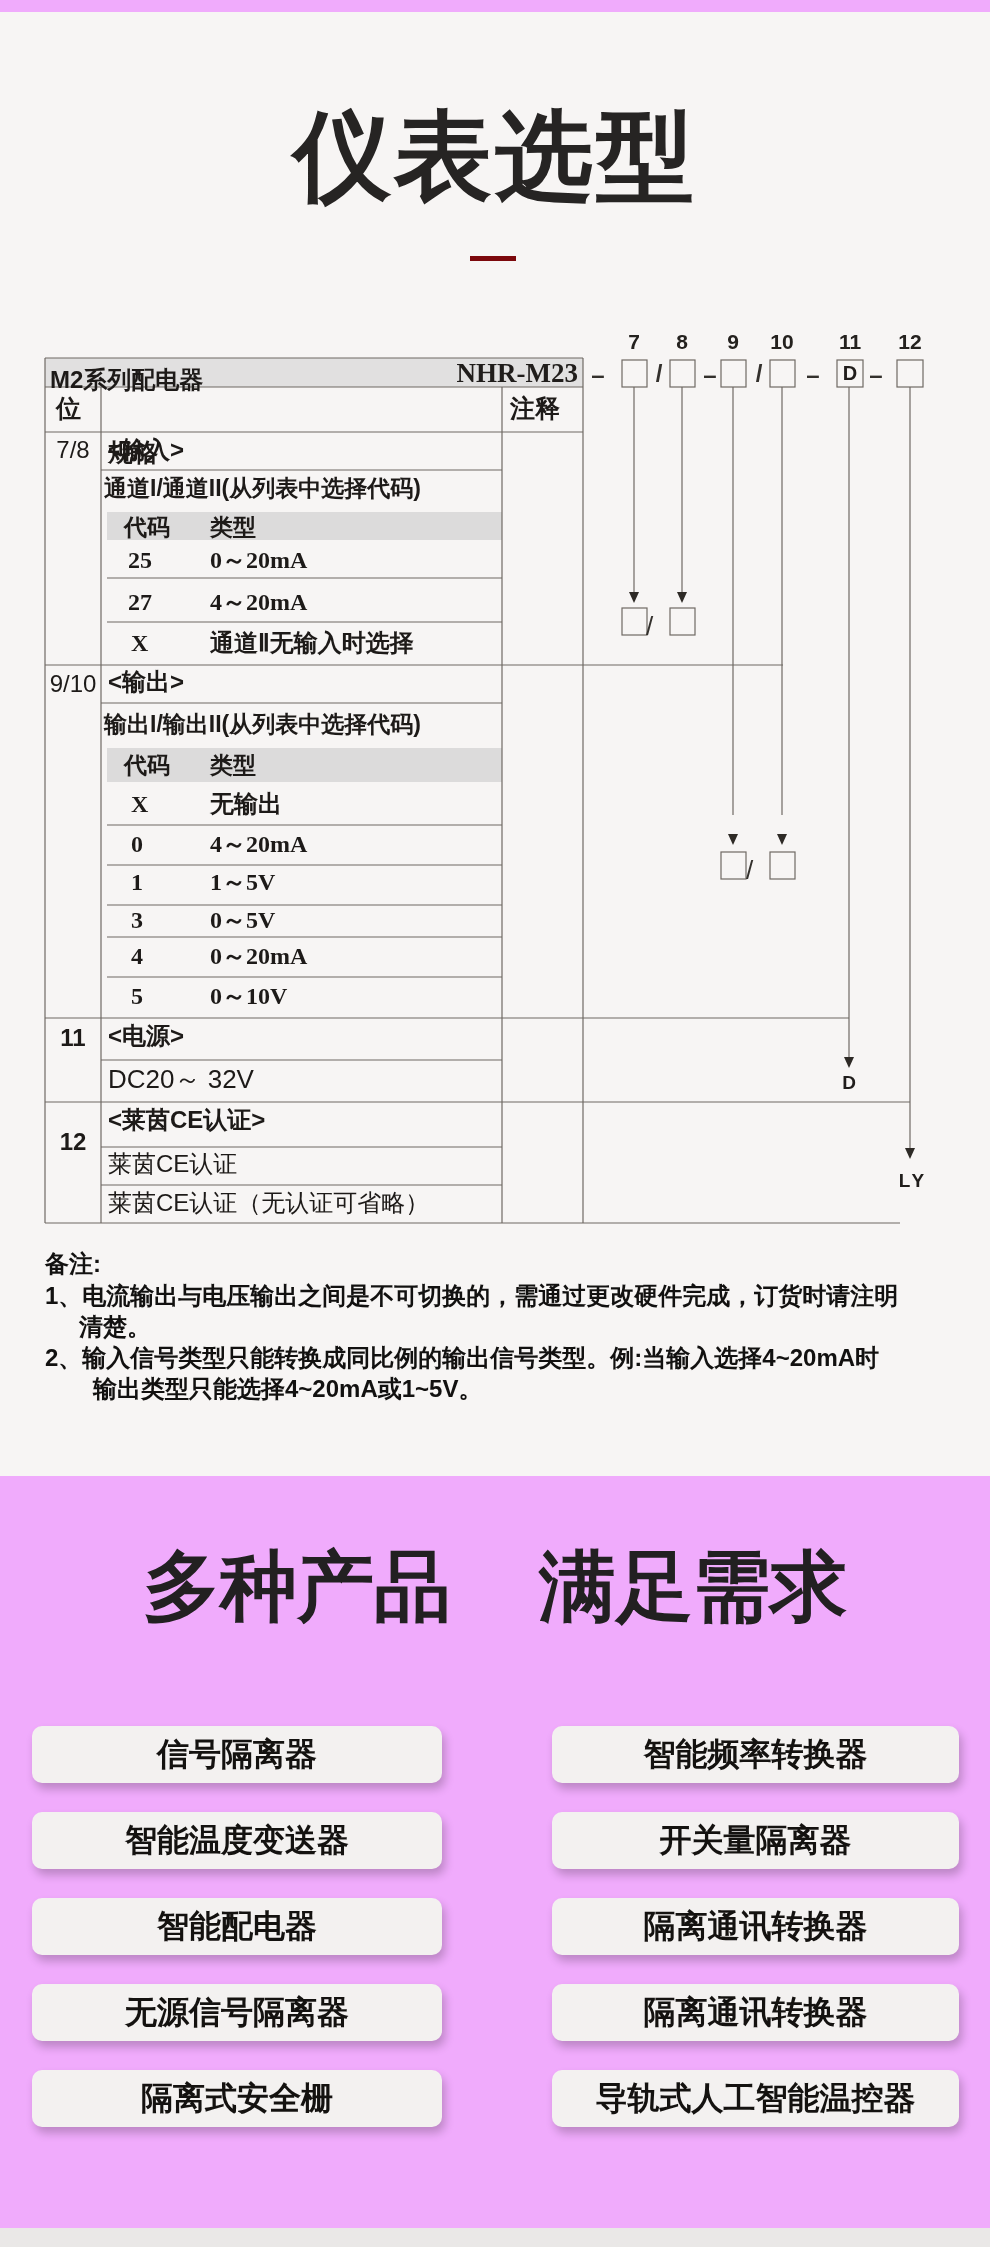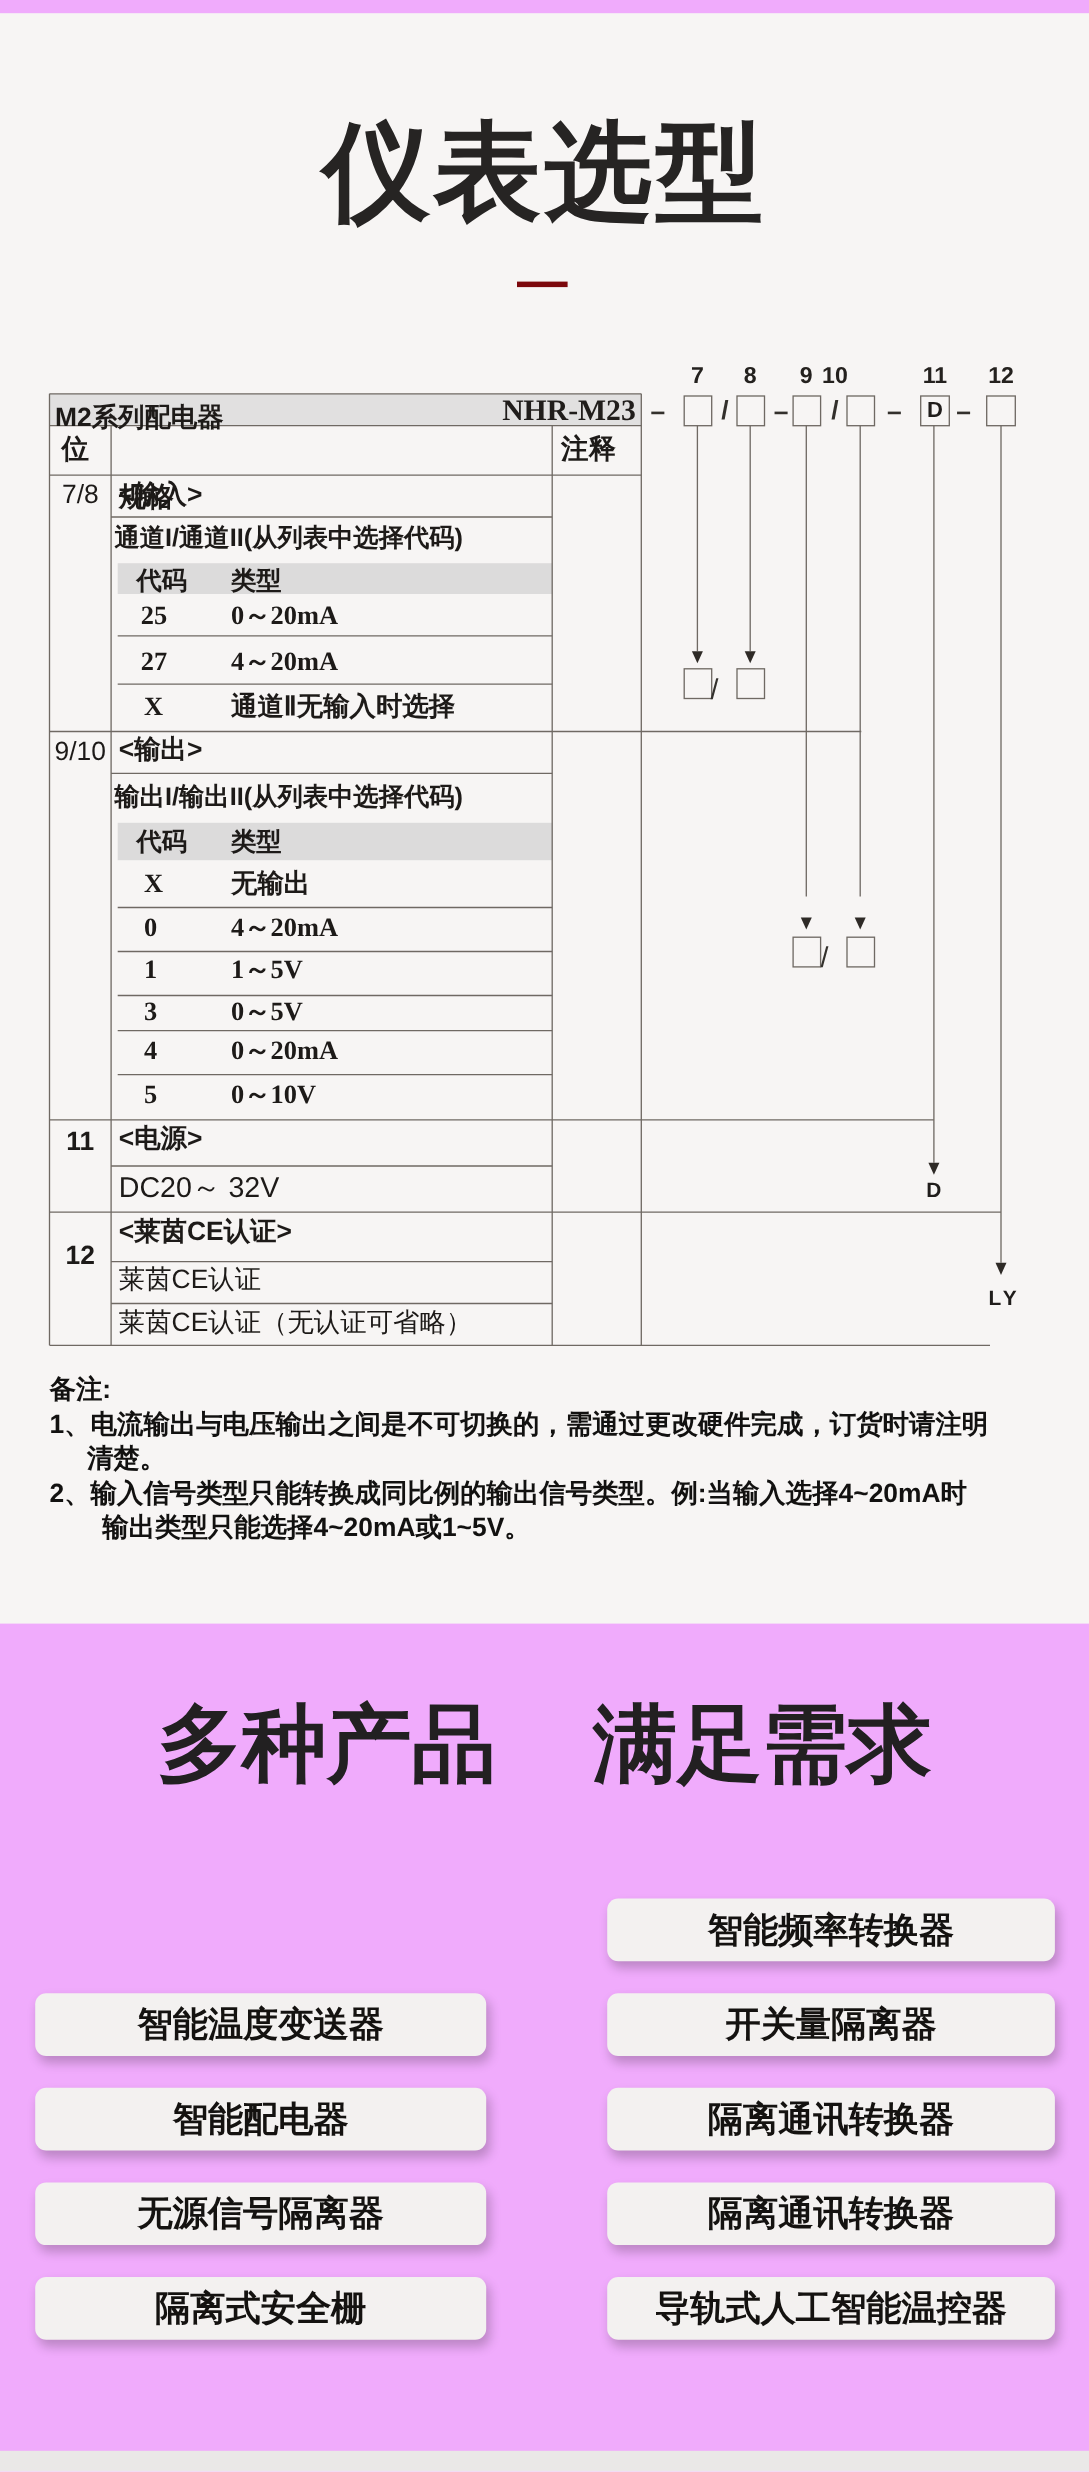--- a/index.html
+++ b/index.html
@@ -95,21 +95,21 @@
   <span class="abs t" style="left:50px;top:368px;">M2系列配电器</span>
   <span class="abs serif" style="left:452px;top:358px;width:126px;text-align:right;font-size:27px;font-weight:700;">NHR-M23</span>
 
   <span class="abs t" style="left:56px;top:396px;font-size:25px;">位</span>
   <span class="abs t" style="left:108px;top:396px;font-size:25px;margin-top:44px;">规格</span>
   <span class="abs t" style="left:510px;top:396px;font-size:25px;">注释</span>
 
   <span class="abs ruler-num" style="left:619px;top:330px;">7</span>
   <span class="abs ruler-num" style="left:667px;top:330px;">8</span>
   <span class="abs ruler-num" style="left:718px;top:330px;">9</span>
-  <span class="abs ruler-num" style="left:744px;top:330px;">10</span>
+  <span class="abs ruler-num" style="left:767px;top:330px;">10</span>
   <span class="abs ruler-num" style="left:835px;top:330px;">11</span>
   <span class="abs ruler-num" style="left:895px;top:330px;">12</span>
 
   <span class="abs sep" style="left:588px;top:361px;">–</span>
   <span class="abs sep" style="left:649px;top:360px;">/</span>
   <span class="abs sep" style="left:700px;top:361px;">–</span>
   <span class="abs sep" style="left:749px;top:360px;">/</span>
   <span class="abs sep" style="left:803px;top:361px;">–</span>
   <span class="abs sep" style="left:866px;top:361px;">–</span>
   <span class="abs ctr" style="left:837px;top:362px;width:26px;font-size:20px;font-weight:600;">D</span>
@@ -162,20 +162,21 @@
   <span class="abs note" style="left:45px;top:1284px;">1、电流输出与电压输出之间是不可切换的，需通过更改硬件完成，订货时请注明</span>
   <span class="abs note" style="left:79px;top:1315px;">清楚。</span>
   <span class="abs note" style="left:45px;top:1346px;">2、输入信号类型只能转换成同比例的输出信号类型。例:当输入选择4~20mA时</span>
   <span class="abs note" style="left:93px;top:1377px;">输出类型只能选择4~20mA或1~5V。</span>
 
   <div class="abs products-heading">
     <span>多种产品</span>
     <span>满足需求</span>
   </div>
 
+  <div class="prod-btn" style="left:32px;top:1726px;width:410px;">信号隔离器</div>
   <div class="prod-btn" style="left:552px;top:1726px;width:407px;">智能频率转换器</div>
   <div class="prod-btn" style="left:32px;top:1812px;width:410px;">智能温度变送器</div>
   <div class="prod-btn" style="left:552px;top:1812px;width:407px;">开关量隔离器</div>
   <div class="prod-btn" style="left:32px;top:1898px;width:410px;">智能配电器</div>
   <div class="prod-btn" style="left:552px;top:1898px;width:407px;">隔离通讯转换器</div>
   <div class="prod-btn" style="left:32px;top:1984px;width:410px;">无源信号隔离器</div>
   <div class="prod-btn" style="left:552px;top:1984px;width:407px;">隔离通讯转换器</div>
   <div class="prod-btn" style="left:32px;top:2070px;width:410px;">隔离式安全栅</div>
   <div class="prod-btn" style="left:552px;top:2070px;width:407px;">导轨式人工智能温控器</div>
 </div>

